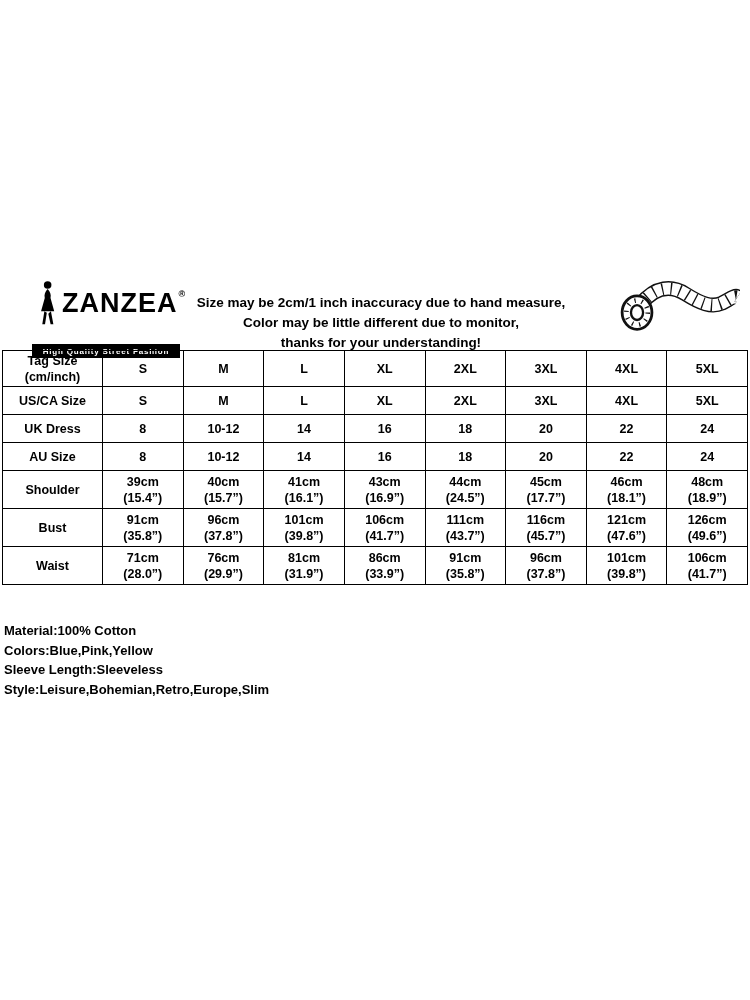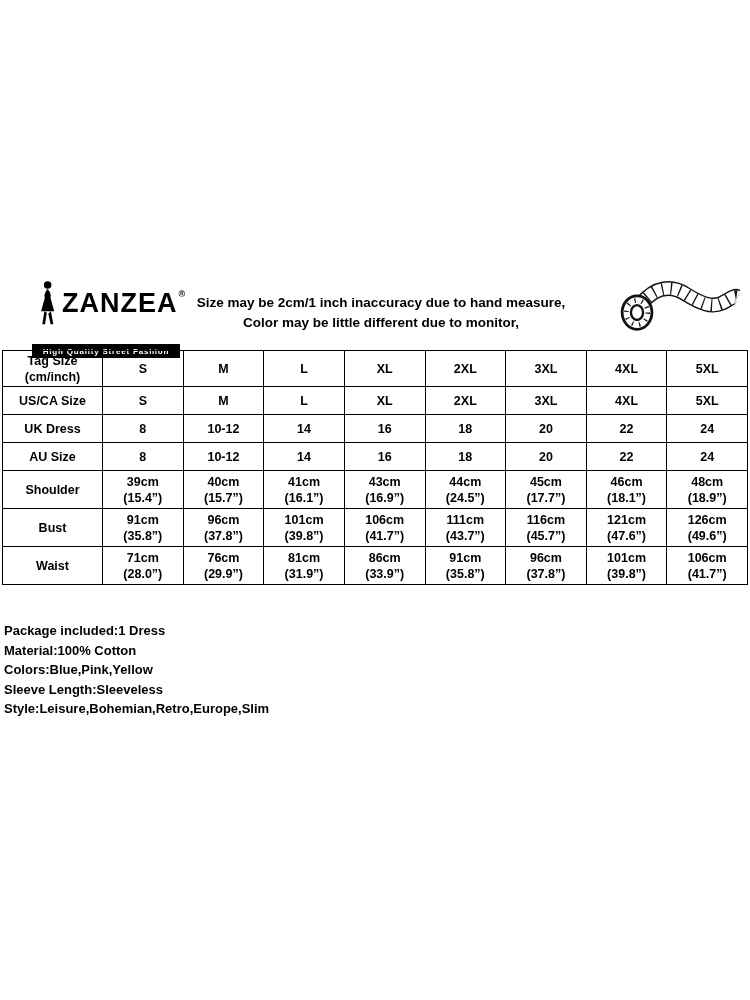--- a/index.html
+++ b/index.html
@@ -61,20 +61,21 @@
           <span class="brand">ZANZEA</span>
           <span class="reg">®</span>
         </div>
       </div>
       <div class="tagline">High Quality Street Fashion</div>
     </div>
 
     <div class="notice">
       <div>Size may be 2cm/1 inch inaccuracy due to hand measure,</div>
       <div>Color may be little different due to monitor,</div>
+      <div>thanks for your understanding!</div>
     </div>
 
     <svg class="tape-svg" viewBox="0 0 132 58" xmlns="http://www.w3.org/2000/svg">
       <path d="M26 26 C 42 6, 60 6, 74 15 C 90 25, 102 30, 113 25 C 121 21, 127 16, 130 18" stroke="#111" stroke-width="16" fill="none"></path>
       <path d="M26 26 C 42 6, 60 6, 74 15 C 90 25, 102 30, 113 25 C 121 21, 127 16, 130 18" stroke="#fff" stroke-width="13" fill="none"></path>
       <path d="M26 26 C 42 6, 60 6, 74 15 C 90 25, 102 30, 113 25 C 121 21, 127 16, 130 18" stroke="#111" stroke-width="13" fill="none" stroke-dasharray="1.4 8"></path>
       <ellipse cx="22" cy="35" rx="16" ry="18" fill="#fff" stroke="#111" stroke-width="3"></ellipse>
       <ellipse cx="22" cy="35" rx="11.5" ry="13" fill="none" stroke="#111" stroke-width="5" stroke-dasharray="1.3 6.5"></ellipse>
       <ellipse cx="22" cy="35" rx="6.5" ry="8" fill="#fff" stroke="#111" stroke-width="2.5"></ellipse>
     </svg>
@@ -199,20 +200,19 @@
         <td>101cm
 (39.8”)</td>
         <td>106cm
 (41.7”)</td>
       </tr>
 
     </tbody>
   </table>
 
   <div class="product-info">
-    <div>Package included:1 Dress</div>
     <div>Material:100% Cotton</div>
     <div>Colors:Blue,Pink,Yellow</div>
     <div>Sleeve Length:Sleeveless</div>
     <div>Style:Leisure,Bohemian,Retro,Europe,Slim</div>
   </div>
 
 </div>
 
 </body></html>

